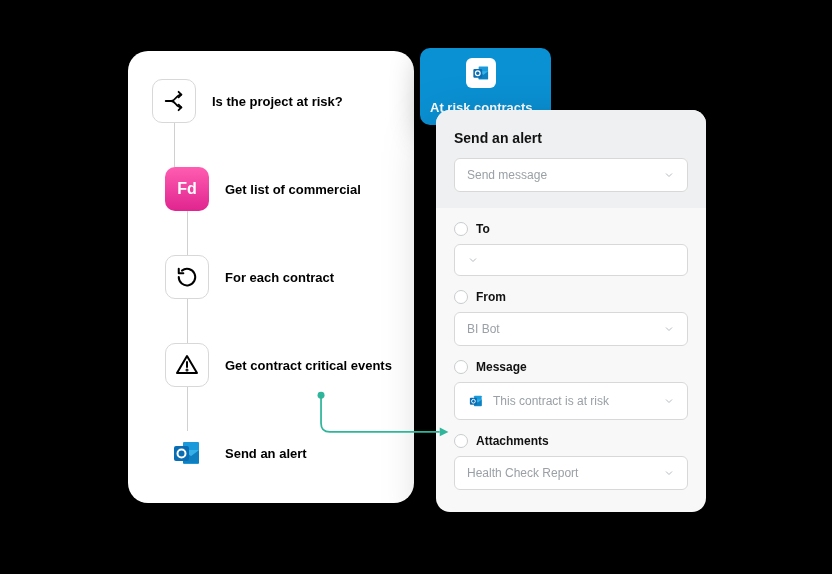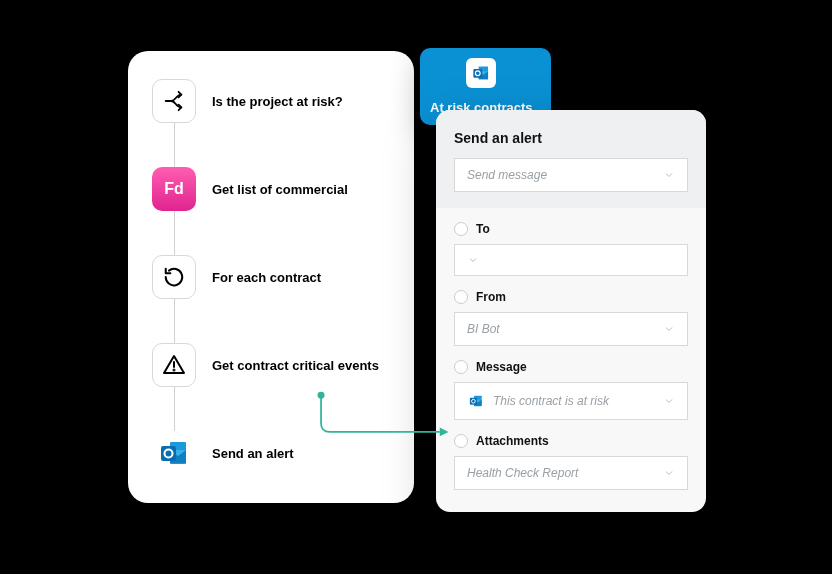--- a/index.html
+++ b/index.html
@@ -19,21 +19,21 @@
       background: #fff;
       border-radius: 20px;
       padding: 28px 12px 28px 24px;
     }
     .step {
       display: flex;
       align-items: center;
       gap: 16px;
       position: relative;
     }
-    .step + .step { margin-top: 44px; }
+    .step + .step { margin-top: 44px; margin-left: 13px; }
     .step:not(:last-child)::after {
       content: "";
       position: absolute;
       top: 44px;
       left: 22px;
       width: 1px;
       height: 44px;
       background: #d0d0d0;
     }
     .step-icon-box {
@@ -100,29 +100,28 @@
     }
     .alert-title {
       font-size: 14px;
       font-weight: 700;
       color: #111;
       margin-bottom: 12px;
     }
     .select-box {
       background: #fff;
       border: 1px solid #d8d8d8;
-      border-radius: 0;
+      border-radius: 6px;
       padding: 9px 12px;
       display: flex;
       align-items: center;
       justify-content: space-between;
       font-size: 12px;
       color: #9aa0a5;
       gap: 8px;
-      font-style: italic;
     }
     .select-box .value { flex: 1; white-space: nowrap; overflow: hidden; text-overflow: ellipsis; }
     .alert-body { padding: 14px 18px 22px 18px; }
     .field { margin-bottom: 14px; }
     .field-label-row {
       display: flex;
       align-items: center;
       gap: 8px;
       margin-bottom: 8px;
     }

